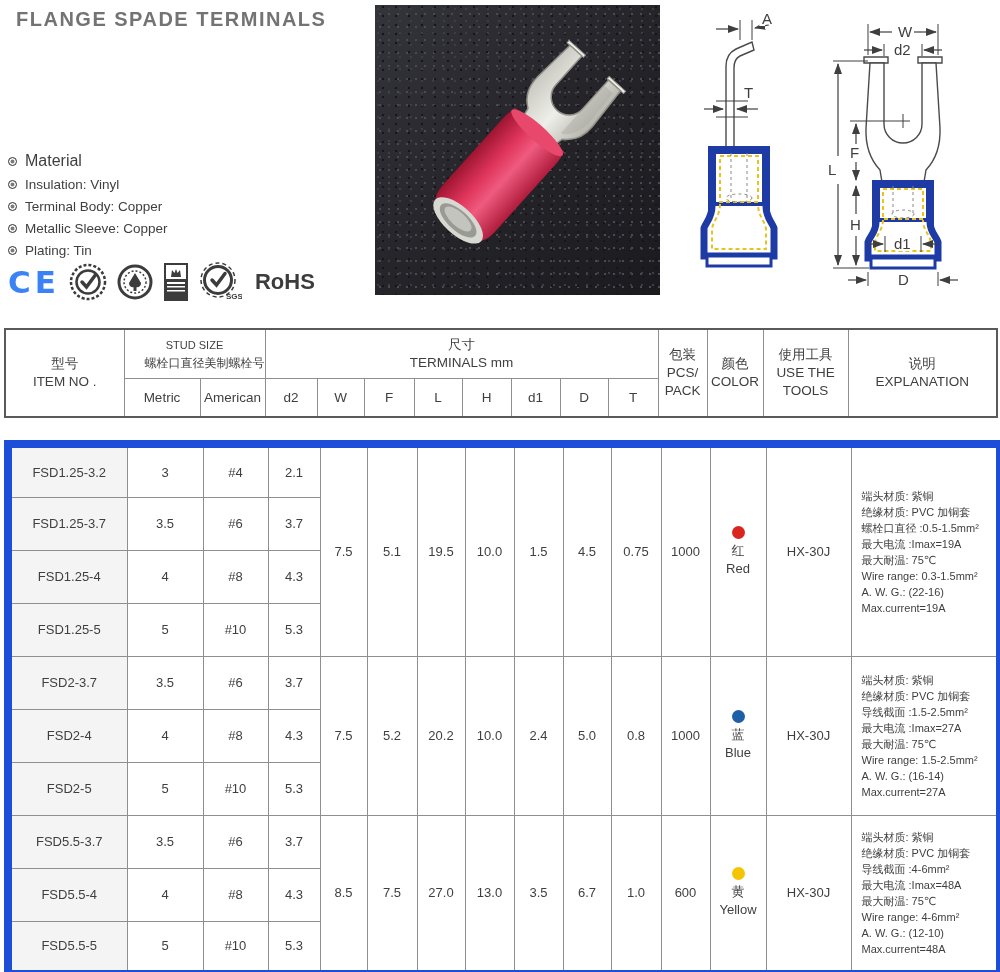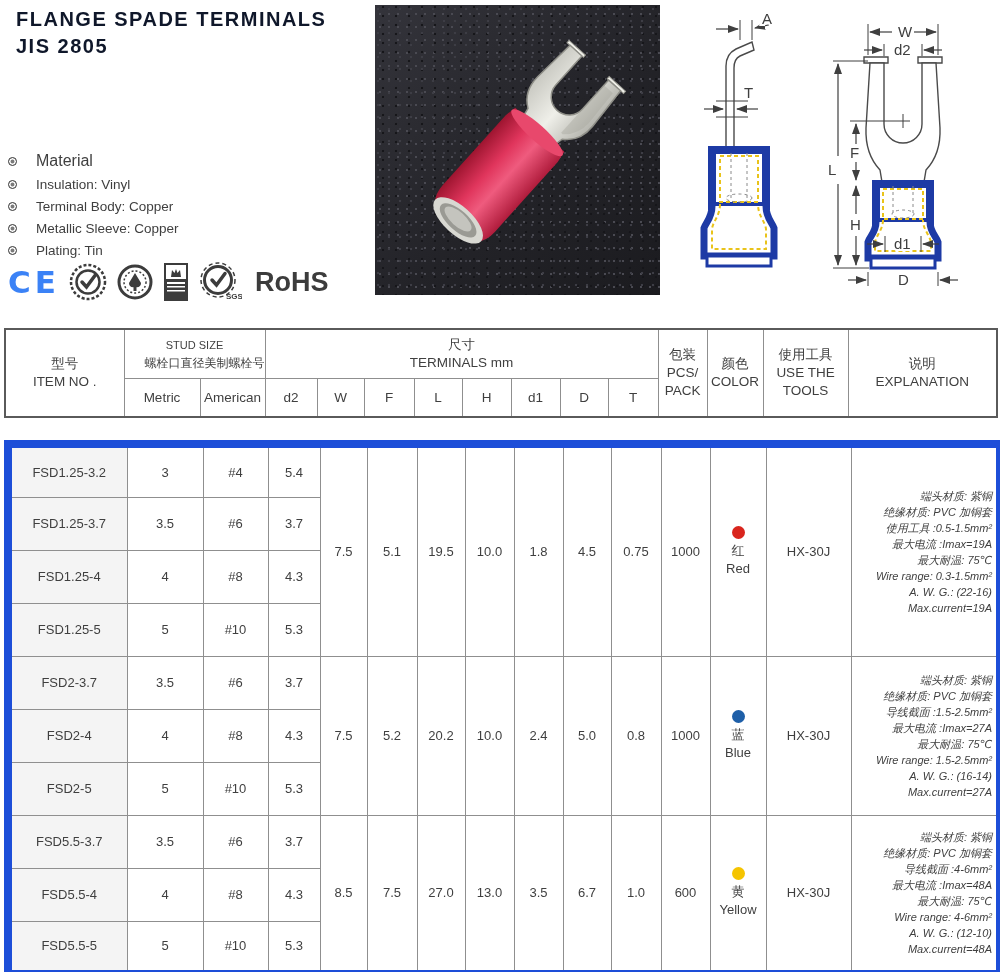--- a/index.html
+++ b/index.html
@@ -4,33 +4,33 @@
 <style>
   html,body{margin:0;padding:0;}
   body{
     width:1000px;height:972px;position:relative;background:#ffffff;
     font-family:"Liberation Sans","DejaVu Sans",sans-serif;color:#3f3f3f;
     -webkit-font-smoothing:antialiased;
   }
   
   .page-title{
     position:absolute;left:16px;top:6px;font-size:20px;font-weight:bold;
-    color:#0f172a;letter-spacing:1.5px;line-height:27px;
+    color:#737373;letter-spacing:1.5px;line-height:27px;
   }
   .material{position:absolute;left:8px;top:152px;}
-  .material .row{display:flex;align-items:center;margin-bottom:7px;gap:11px;}
+  .material .row{display:flex;align-items:center;margin-bottom:7px;}
   .material .bullet{
     width:7px;height:7px;border-radius:50%;border:1.5px solid #4a4a4a;
     background:#7a7a7a;box-shadow:inset 0 0 0 1.5px #fff;margin-right:8px;flex:0 0 auto;
   }
   .material .heading{font-size:16px;color:#3f3f3f;}
   .material .item{font-size:13.5px;color:#3f3f3f;}
   .certs{position:absolute;left:8px;top:262px;display:flex;align-items:center;gap:9px;height:40px;}
   .ce-text{font-size:31px;font-weight:bold;color:#3b82f6;letter-spacing:4px;font-family:"DejaVu Sans",sans-serif;}
-  .rohs-text{font-size:27px;font-weight:bold;color:#3c3c3c;margin-left:4px;}
+  .rohs-text{font-size:22px;font-weight:bold;color:#3c3c3c;margin-left:4px;}
   .badge{display:block;}
   
   .photo{
     position:absolute;left:375px;top:5px;width:285px;height:290px;overflow:hidden;
     background-color:#26262b;
     background-image:
       radial-gradient(circle at 3px 4px,#3d3d45 1px,rgba(0,0,0,0) 1.6px),
       radial-gradient(circle at 8px 2px,#16161a 1px,rgba(0,0,0,0) 1.6px),
       radial-gradient(circle at 5px 9px,#4a4a52 0.8px,rgba(0,0,0,0) 1.4px),
       linear-gradient(135deg,#34343b 0%,#232328 55%,#1b1b1f 100%);
@@ -56,33 +56,31 @@
   }
   table.hdr{border:2px solid #5a5a5a;}
   table.bdy{border:8px solid #1d4ed8;margin-top:22px;padding-left:48px;}
   .hdr .r1 th{height:48px;}
   .hdr .r2 th{height:37px;}
   .hdr th{font-size:13.5px;line-height:18px;}
   .bdy tr{height:53px;}
   .col-item{background:#f4f4f4;}
   .zh-pair{display:flex;justify-content:flex-end;font-size:12px;}
   .expl{
-    text-align:right;font-size:11px;line-height:16px;padding:6px 4px 6px 10px;
+    text-align:left;font-size:11px;line-height:16px;padding:6px 4px 6px 10px;
     color:#3f3f3f;
-    font-style:italic;
   }
   .color-cell .dot{width:13px;height:13px;border-radius:50%;margin:0 auto 3px auto;}
   .color-cell div{line-height:18px;font-size:13px;}
 </style>
 </head>
 <body>
 
 <div class="page-title">
   <div>FLANGE  SPADE  TERMINALS</div>
-  <div>JIS  2805</div>
 </div>
 
 <div class="material">
   <div class="row">
     <span class="bullet"></span>
     <span class="heading">Material</span>
   </div>
   <div class="row">
     <span class="bullet"></span>
     <span class="item">Insulation: Vinyl</span>
@@ -338,39 +336,39 @@
         <col style="width:56px">
         <col style="width:85px">
         <col style="width:149px">
     </colgroup>
 
     <tbody>
         <tr>
       <td class="col-item">FSD1.25-3.2</td>
       <td>3</td>
       <td>#4</td>
-      <td>5.4</td>
+      <td>2.1</td>
       <td rowspan="4">7.5</td>
       <td rowspan="4">5.1</td>
       <td rowspan="4">19.5</td>
       <td rowspan="4">10.0</td>
-      <td rowspan="4">1.8</td>
+      <td rowspan="4">1.5</td>
       <td rowspan="4">4.5</td>
       <td rowspan="4">0.75</td>
       <td rowspan="4">1000</td>
       <td rowspan="4" class="color-cell">
         <div class="dot" style="background: rgb(217, 37, 29);"></div>
         <div>红</div>
         <div>Red</div>
       </td>
       <td rowspan="4">HX-30J</td>
       <td rowspan="4" class="expl">
         <div>端头材质: 紫铜</div>
         <div>绝缘材质:  PVC 加铜套</div>
-        <div>使用工具 :0.5-1.5mm²</div>
+        <div>螺栓口直径 :0.5-1.5mm²</div>
         <div>最大电流 :Imax=19A</div>
         <div>最大耐温: 75℃</div>
         <div>Wire range:  0.3-1.5mm²</div>
         <div>A. W. G.:  (22-16)</div>
         <div>Max.current=19A</div>
       </td>
     </tr>
     <tr>
       <td class="col-item">FSD1.25-3.7</td>
       <td>3.5</td>

